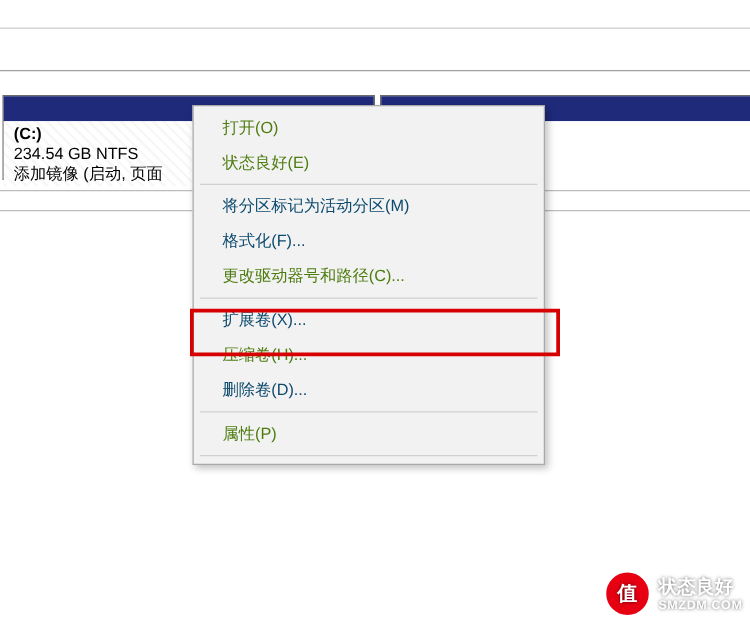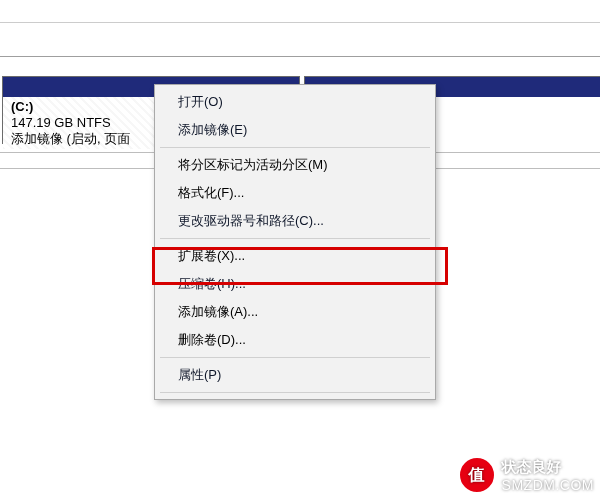--- a/index.html
+++ b/index.html
@@ -11,71 +11,70 @@
   .vol-d{width:296px}
   .vol-header{height:20px;background:#1f2a7a}
   .vol-body{padding:2px 8px;line-height:16px;color:#000;background:#fff}
   .vol-c .vol-body{background:repeating-linear-gradient(45deg,#f7f7f7 0,#f7f7f7 2px,#fff 2px,#fff 6px)}
   .vol-title{font-weight:600}
   .bottom-sep{position:absolute;left:0;right:0;top:152px;height:1px;background:#bdbdbd}
   .bottom-sep2{position:absolute;left:0;right:0;top:168px;height:1px;background:#bdbdbd}
 
   
   .ctx{position:absolute;left:154px;top:84px;width:274px;background:#f2f2f2;border:1px solid #a9a9a9;box-shadow:2px 3px 6px rgba(0,0,0,.25);padding:3px}
-  .ctx-item{padding:5px 20px;color:#0f172a;cursor:default}
-  .ctx-item.disabled{color:#000000}
+  .ctx-item{padding:5px 20px;color:#4d7c0f;cursor:default}
+  .ctx-item.disabled{color:#0c4a6e}
   .ctx-sep{height:1px;background:#d0d0d0;margin:3px 2px}
   .highlight-box{position:absolute;border:3px solid #d60000;pointer-events:none}
 
   
   .wm{position:absolute;right:6px;bottom:6px;display:flex;align-items:center;gap:6px;color:#fff;text-shadow:0 0 3px rgba(0,0,0,.6);font-weight:600}
   .wm-logo{width:34px;height:34px;border-radius:50%;background:#e60012;display:flex;align-items:center;justify-content:center;font-size:16px;font-weight:bold;color:#fff;border:2px solid #fff}
   .wm-txt{font-size:15px}
-  .wm-sub{font-size:14px;display:block;letter-spacing:.5px;font-weight:400}
+  .wm-sub{font-size:10px;display:block;letter-spacing:.5px;font-weight:700}
 </style>
 </head>
 <body>
 
 <div class="top-area">
   <div class="top-sep"></div>
 </div>
 
 <div class="volumes-row">
   <div class="vol vol-c">
     <div class="vol-header"></div>
     <div class="vol-body">
       <div class="vol-title">(C:)</div>
-      <div>147.19 GB NTFS</div>
+      <div>234.54 GB NTFS</div>
       <div>添加镜像 (启动, 页面</div>
     </div>
   </div>
   <div class="vol vol-d">
     <div class="vol-header"></div>
     <div class="vol-body">
       <div class="vol-title">(D:)</div>
       <div>NTFS</div>
       <div>主分区)</div>
     </div>
   </div>
 </div>
 
 <div class="bottom-sep"></div>
 <div class="bottom-sep2"></div>
 
 <div class="ctx">
   <div class="ctx-item">打开(O)</div>
-  <div class="ctx-item">添加镜像(E)</div>
+  <div class="ctx-item">状态良好(E)</div>
   <div class="ctx-sep"></div>
   <div class="ctx-item disabled">将分区标记为活动分区(M)</div>
   <div class="ctx-item disabled">格式化(F)...</div>
   <div class="ctx-item">更改驱动器号和路径(C)...</div>
   <div class="ctx-sep"></div>
   <div class="ctx-item disabled">扩展卷(X)...</div>
   <div class="ctx-item">压缩卷(H)...</div>
-  <div class="ctx-item disabled">添加镜像(A)...</div>
   <div class="ctx-item disabled">删除卷(D)...</div>
   <div class="ctx-sep"></div>
   <div class="ctx-item">属性(P)</div>
   <div class="ctx-sep"></div>
 </div>
 
 <div class="highlight-box" style="left:152px;top:247px;width:290px;height:32px"></div>
 
 <div class="wm">
   <div class="wm-logo">值</div>

